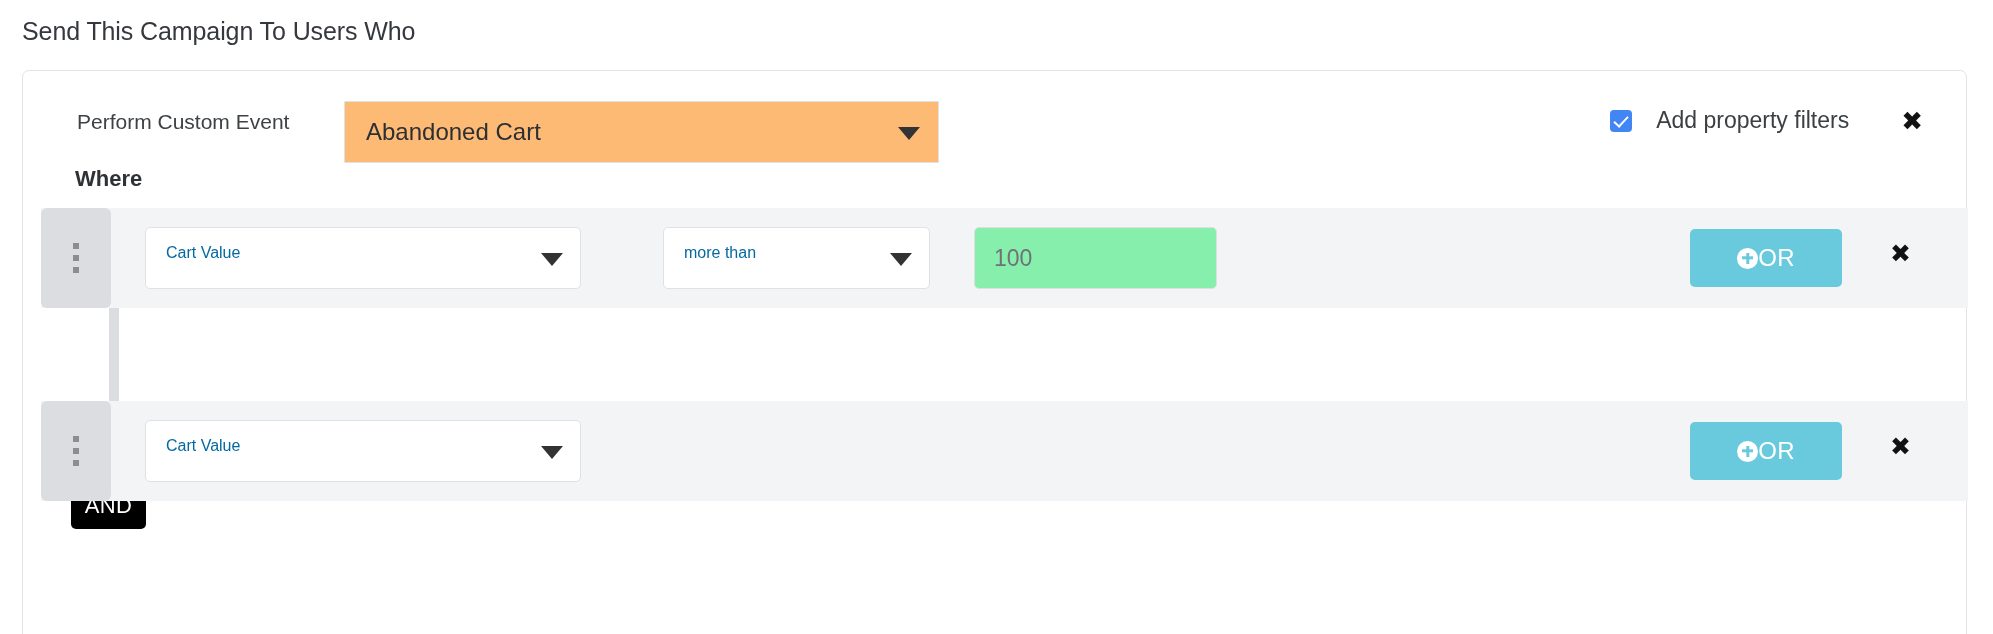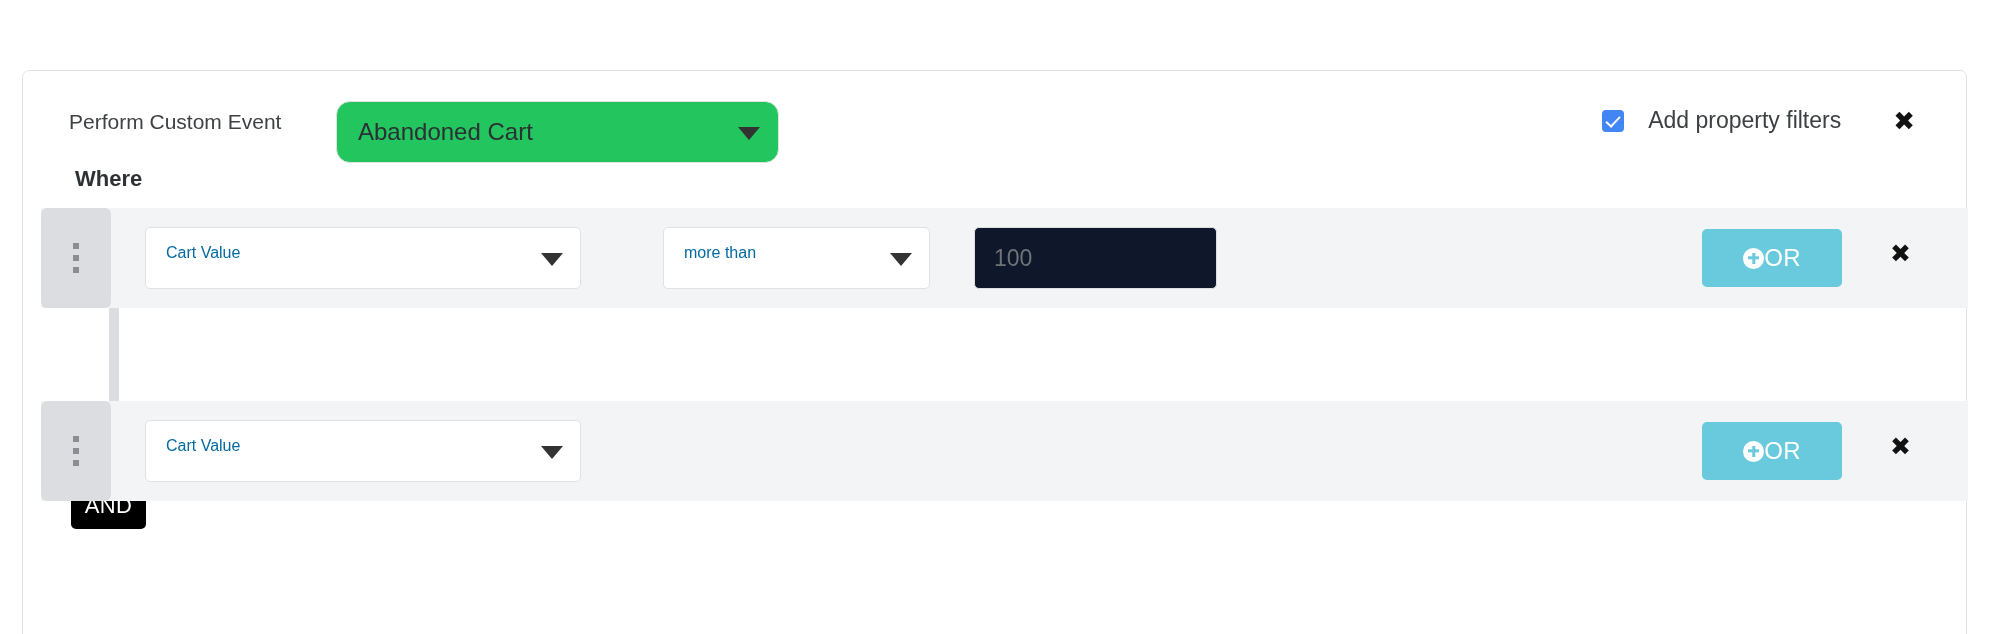--- a/index.html
+++ b/index.html
@@ -35,38 +35,38 @@
     width: 1945px;
     height: 600px;
     background: #ffffff;
     border: 1px solid #e2e3e6;
     border-radius: 7px;
   }
 
   
   .event-row {
     position: absolute;
-    left: 0; top: 0;
+    left: 8px; top: 0;
     width: 100%;
     height: 110px;
   }
   .event-label {
     position: absolute;
     left: 46px; top: 39px;
     font-size: 21px;
     color: #3f4245;
     white-space: nowrap;
   }
   .event-select {
     position: absolute;
     left: 313px; top: 30px;
-    width: 443px; height: 62px;
-    background: #22c55e;
+    width: 595px; height: 62px;
+    background: #fdba74;
     border: 1px solid #dfe1e5;
-    border-radius: 14px;
+    border-radius: 1px;
     cursor: pointer;
   }
   .event-select .sel-text {
     position: absolute;
     left: 21px; top: 16px;
     font-size: 24px;
     color: #2c2f33;
     white-space: nowrap;
   }
   .caret {
@@ -179,36 +179,36 @@
   }
   .field-select .caret { right: 17px; top: 25px; }
 
   .prop-select { left: 104px; width: 436px; }
   .op-select   { left: 622px; width: 267px; }
 
   .value-input {
     position: absolute;
     left: 933px; top: 19px;
     width: 243px; height: 62px;
-    background: #0f172a;
+    background: #86efac;
     border: 1px solid #dedfe3;
     border-radius: 5px;
   }
   .value-input .val-text {
     position: absolute;
     left: 19px; top: 17px;
     font-size: 23px;
     color: #6f7277;
     white-space: nowrap;
   }
 
   .or-button {
     position: absolute;
     right: 126px; top: 21px;
-    width: 140px; height: 58px;
+    width: 152px; height: 58px;
     background: #68cadc;
     border-radius: 5px;
     display: flex;
     align-items: center;
     justify-content: center;
     cursor: pointer;
     border: none;
   }
   .or-button .plus-circle {
     width: 21px; height: 21px;
@@ -275,20 +275,21 @@
     font-size: 22px;
     color: #ffffff;
     letter-spacing: 0.4px;
   }
 </style>
 </head>
 <body>
 
 <div class="page">
 
+  <div class="page-title">Send This Campaign To Users Who</div>
 
   <div class="card">
 
     <div class="event-row">
       <div class="event-label">Perform Custom Event</div>
 
       <div class="event-select">
         <span class="sel-text">Abandoned Cart</span>
         <span class="caret"></span>
       </div>

